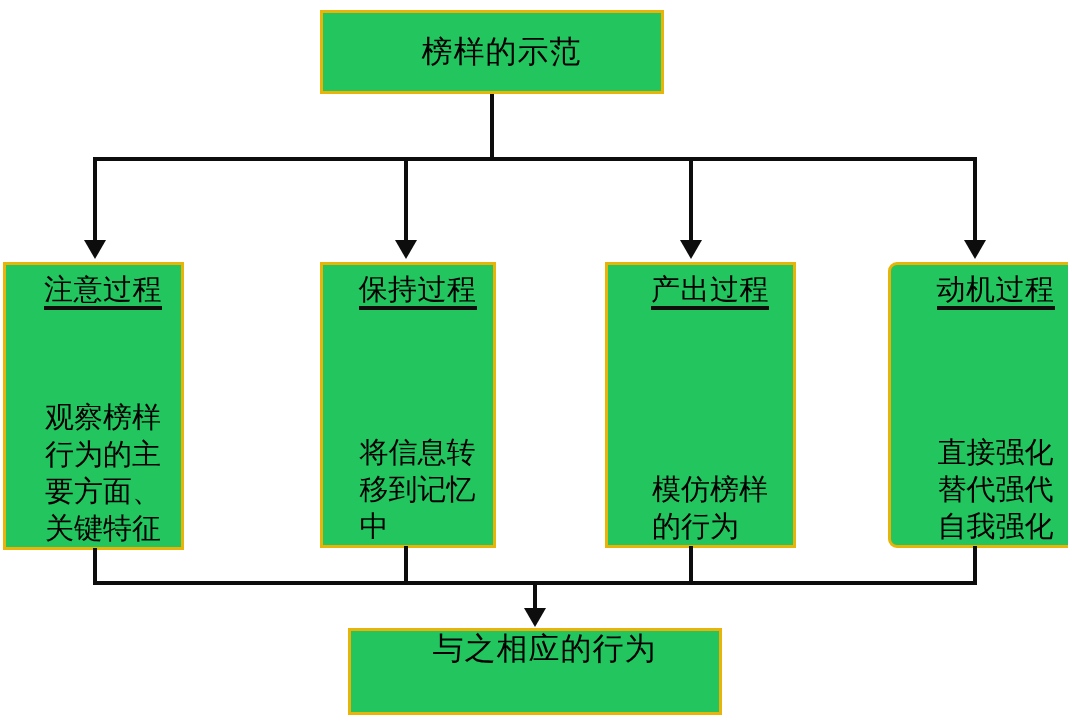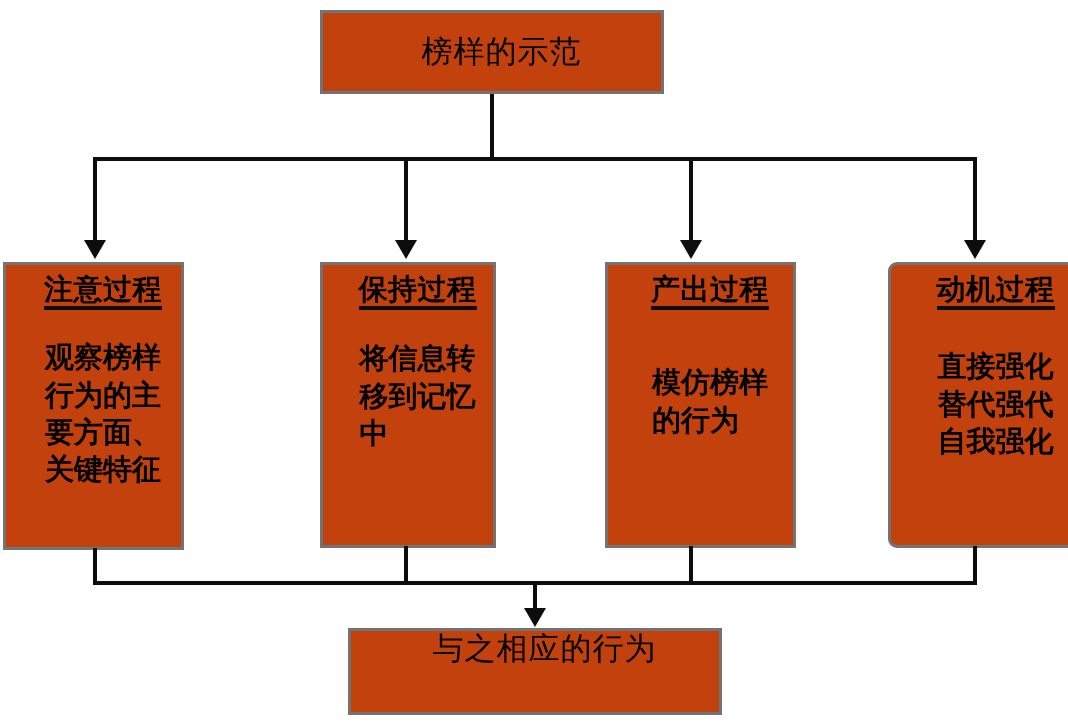--- a/index.html
+++ b/index.html
@@ -13,22 +13,22 @@
     width: 1068px;
     height: 723px;
     background: #ffffff;
     font-family: "DejaVu Sans", "Liberation Sans", sans-serif;
     color: #000000;
     overflow: hidden;
   }
   .box {
     position: absolute;
     box-sizing: border-box;
-    border: 3px solid #737373;
-    background: #c2410c;
+    border: 3px solid #eab308;
+    background: #22c55e;
     display: flex;
     flex-direction: column;
     align-items: center;
     padding-left: 19px;
   }
   
   #box-top {
     left: 320px;
     top: 10px;
     width: 344px;
@@ -50,23 +50,22 @@
   }
   #box-bottom .box-title-plain {
     font-size: 31px;
     line-height: 1.15;
     letter-spacing: 1px;
     white-space: nowrap;
   }
   
   .proc-box {
     top: 262px;
-    justify-content: flex-start;
+    justify-content: space-between;
     padding-top: 8px;
-    font-weight: bold;
   }
   #box-p1 { left: 3px;   width: 181px; height: 288px; }
   #box-p2 { left: 320px; width: 176px; height: 286px; }
   #box-p3 { left: 605px; width: 191px; height: 286px; }
   #box-p4 { left: 888px; width: 196px; height: 286px; border-radius: 9px; }
 
   .proc-title {
     font-size: 29px;
     line-height: 1.12;
     letter-spacing: 0.5px;

